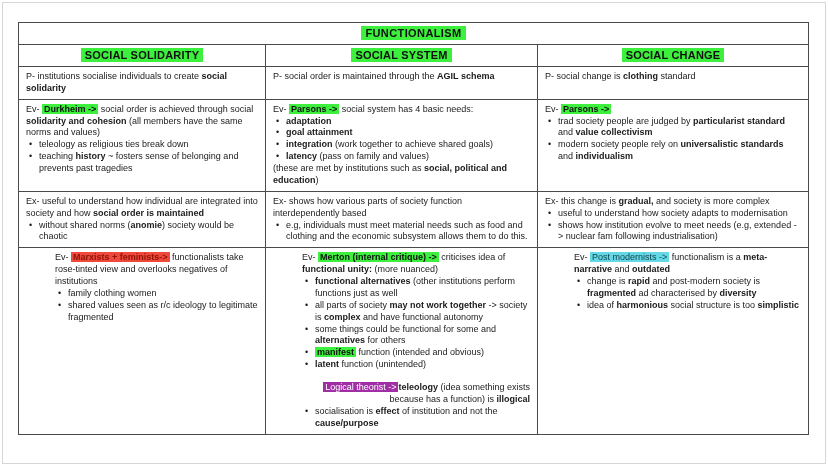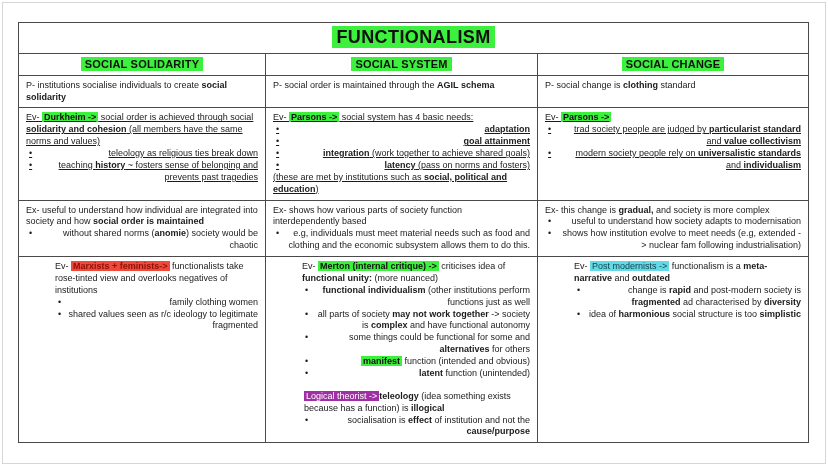--- a/index.html
+++ b/index.html
@@ -13,39 +13,39 @@
     position:absolute; left:18px; top:22px; width:790px;
     border-collapse:collapse; table-layout:fixed;
   }
   table.notes th, table.notes td {
     border:1px solid #4a4a4a; vertical-align:top; text-align:left;
     padding:4px 7px; font-size:9px; line-height:1.32; color:#1b1b1b; font-weight:normal;
   }
   tr.title-row td { height:15px; text-align:center; vertical-align:middle; padding:3px; }
   tr.header-row th { height:14px; text-align:center; vertical-align:middle; padding:3px; }
   tbody.content tr:nth-child(1) td { height:21px; }
-  tbody.content tr:nth-child(2) td { height:71px;text-decoration:underline; }
+  tbody.content tr:nth-child(2) td { height:71px; }
   tbody.content tr:nth-child(3) td { height:47px; }
   tbody.content tr:nth-child(4) td { height:161px;padding-left:36px; }
 
   .title-text {
-    background:var(--hl-green); font-weight:bold; font-size:18px;
+    background:var(--hl-green); font-weight:bold; font-size:11px;
     letter-spacing:.4px; padding:1px 4px; color:#101010;
   }
   .header-text {
     background:var(--hl-green); font-weight:bold; font-size:11px;
     letter-spacing:.2px; padding:1px 4px; color:#101010;
   }
 
   .p { margin:0; }
-  .p.indent { margin-left:2px; }
+  .p.indent { margin-left:2px;text-align:right; }
   .gap { height:11px; }
   .li { display:flex; }
   .li .dot { flex:0 0 13px; width:13px; padding-left:3px; box-sizing:border-box; }
-  .li .li-text { flex:1;text-align:right; }
+  .li .li-text { flex:1; }
 
   .b { font-weight:bold; }
   .hl-green  { background:var(--hl-green); font-weight:bold; padding:0 2px; color:#101010; }
   .hl-red    { background:var(--hl-red-bg); color:var(--hl-red-text); font-weight:bold; padding:0 2px; }
   .hl-purple { background:var(--hl-purple-bg); color:var(--hl-purple-text); padding:0 2px; }
   .hl-cyan   { background:var(--hl-cyan-bg); color:var(--hl-cyan-text); padding:0 2px; }
 </style>
 </head>
 <body>
 
@@ -108,21 +108,21 @@
           <div class="li">
             <span class="dot">•</span>
             <span class="li-text"><span class="b">goal attainment</span></span>
           </div>
           <div class="li">
             <span class="dot">•</span>
             <span class="li-text"><span class="b">integration</span><span> (work together to achieve shared goals)</span></span>
           </div>
           <div class="li">
             <span class="dot">•</span>
-            <span class="li-text"><span class="b">latency</span><span> (pass on norms and fosters)</span></span>
+            <span class="li-text"><span class="b">latency</span><span> (pass on family and values)</span></span>
           </div>
           <div class="p"><span>(these are met by institutions such as </span><span class="b">social, political and education</span><span>)</span></div>
         </td>
         <td>
           <div class="p"><span>Ev- </span><span class="hl-green">Parsons -&gt;</span></div>
           <div class="li">
             <span class="dot">•</span>
             <span class="li-text"><span>trad society people are judged by </span><span class="b">particularist standard</span><span> and </span><span class="b">value collectivism</span></span>
           </div>
           <div class="li">
@@ -167,21 +167,21 @@
           </div>
           <div class="li">
             <span class="dot">•</span>
             <span class="li-text"><span>shared values seen as r/c ideology to legitimate fragmented</span></span>
           </div>
         </td>
         <td>
           <div class="p"><span>Ev- </span><span class="hl-green">Merton (internal critique) -&gt;</span><span> criticises idea of </span><span class="b">functional unity:</span><span> (more nuanced)</span></div>
           <div class="li">
             <span class="dot">•</span>
-            <span class="li-text"><span class="b">functional individualism</span><span> (other institutions perform functions just as well</span></span>
+            <span class="li-text"><span class="b">functional alternatives</span><span> (other institutions perform functions just as well</span></span>
           </div>
           <div class="li">
             <span class="dot">•</span>
             <span class="li-text"><span>all parts of society </span><span class="b">may not work together</span><span> -&gt; society is </span><span class="b">complex</span><span> and have functional autonomy</span></span>
           </div>
           <div class="li">
             <span class="dot">•</span>
             <span class="li-text"><span>some things could be functional for some and </span><span class="b">alternatives</span><span> for others</span></span>
           </div>
           <div class="li">

